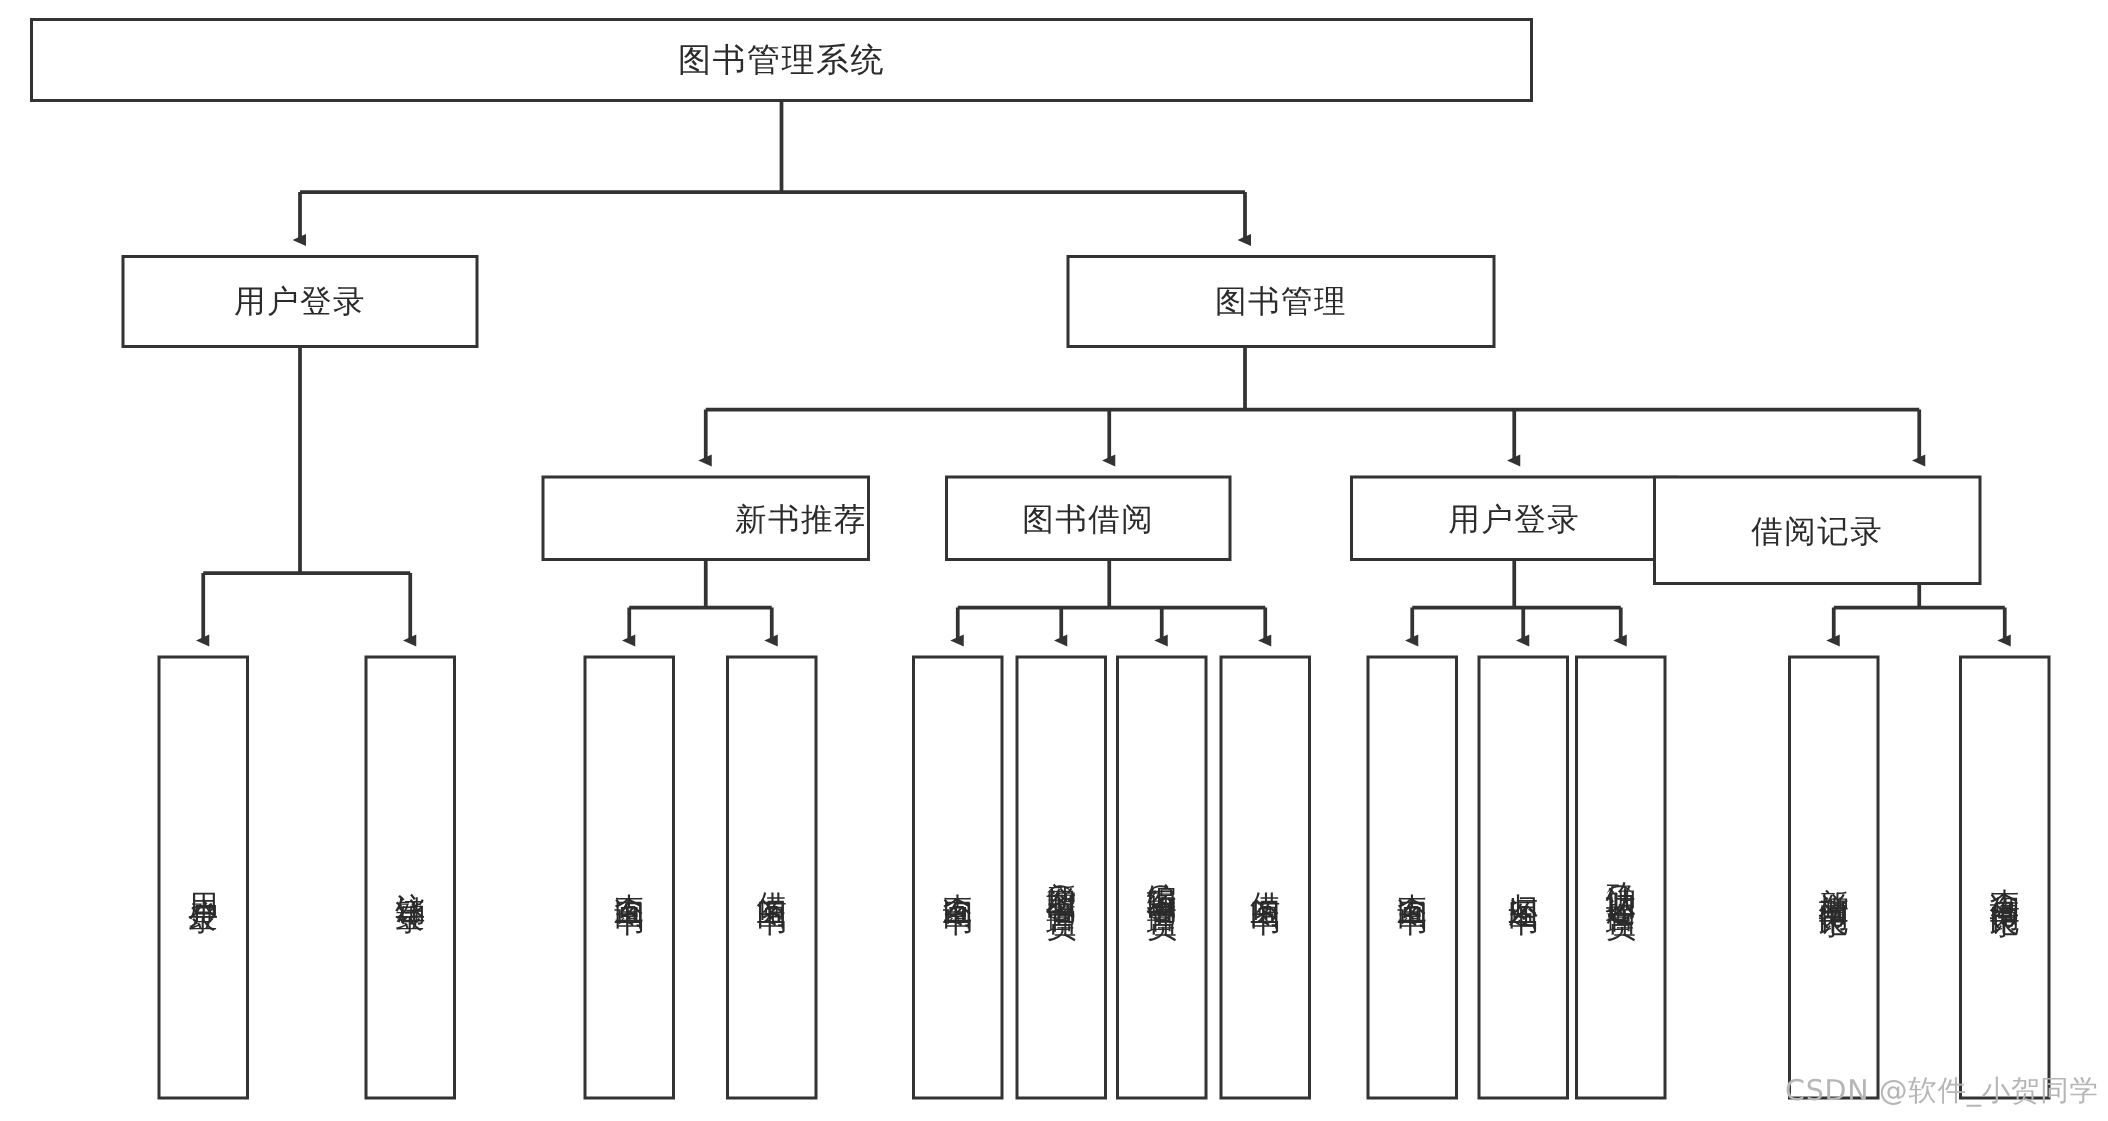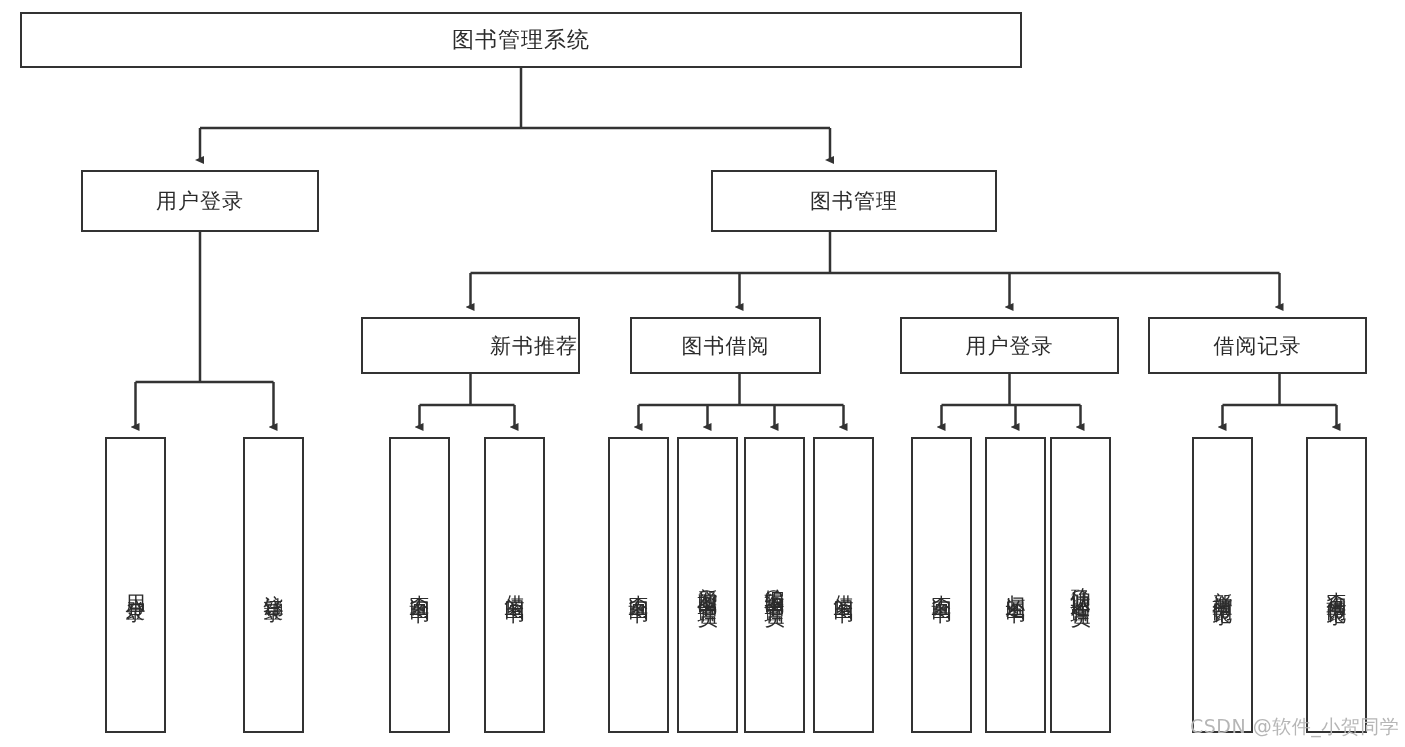--- a/index.html
+++ b/index.html
@@ -120,21 +120,21 @@
     </div>
     <div class="node h" style="left: 361px; top: 317px; width: 219px; height: 57px; justify-content: flex-end;">
       <span>新书推荐</span>
     </div>
     <div class="node h" style="left: 630px; top: 317px; width: 191px; height: 57px;">
       <span>图书借阅</span>
     </div>
     <div class="node h" style="left: 900px; top: 317px; width: 219px; height: 57px;">
       <span>用户登录</span>
     </div>
-    <div class="node h" style="left: 1148px; top: 317px; width: 219px; height: 57px;">
+    <div class="node h" style="left: 1102px; top: 317px; width: 219px; height: 73px;">
       <span>借阅记录</span>
     </div>
     <div class="node v" style="left: 105px; top: 437px; width: 61px; height: 296px;">
       <span class="vtext">用户登录</span>
     </div>
     <div class="node v" style="left: 243px; top: 437px; width: 61px; height: 296px;">
       <span class="vtext">注销登录</span>
     </div>
     <div class="node v" style="left: 389px; top: 437px; width: 61px; height: 296px;">
       <span class="vtext">查询图书</span>

